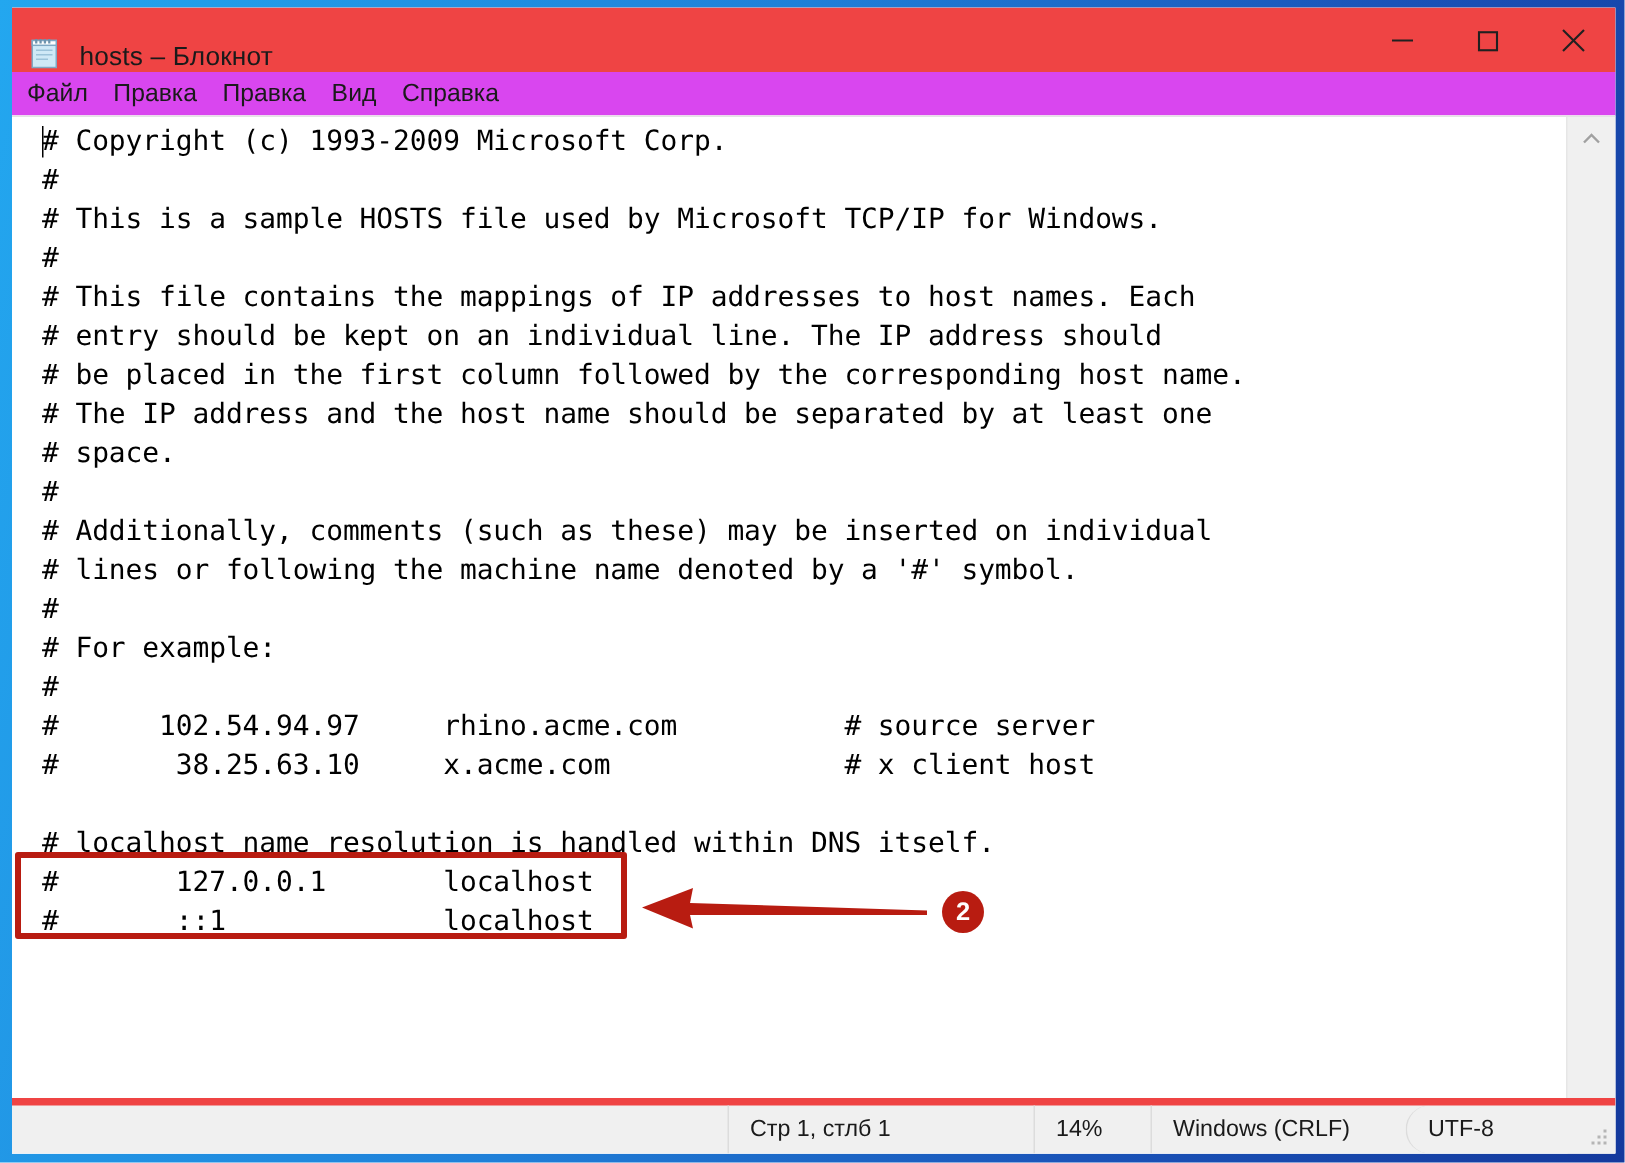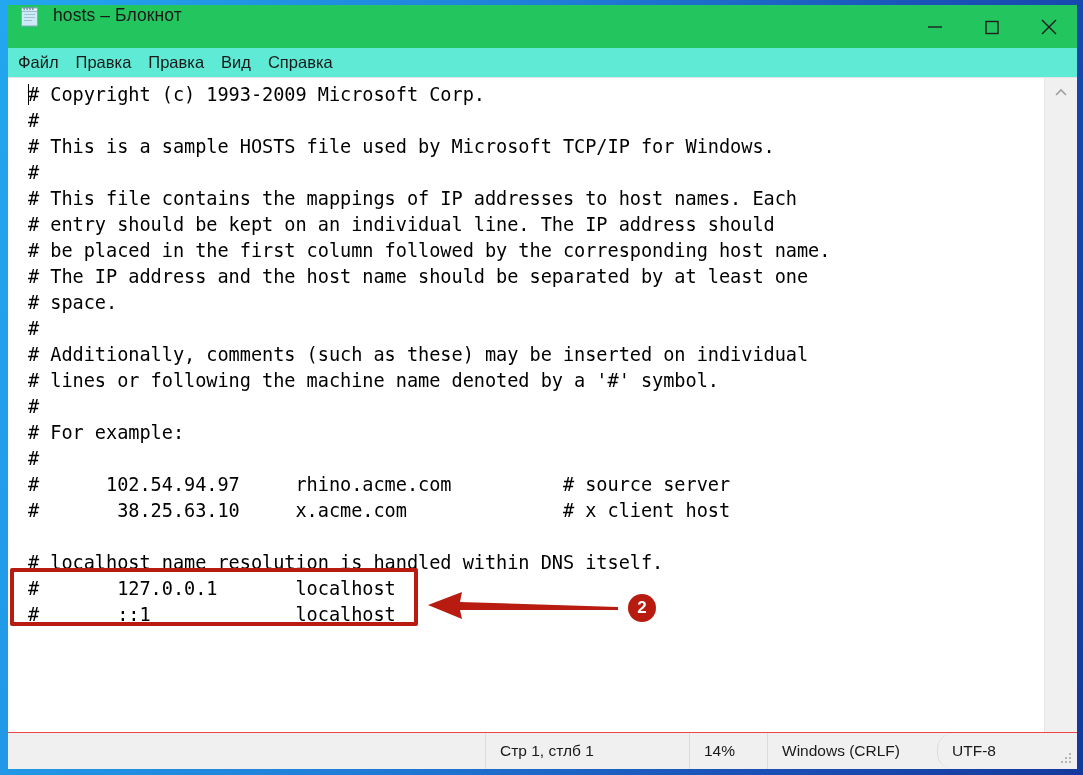--- a/index.html
+++ b/index.html
@@ -30,23 +30,23 @@
     height: 100%;
     background: #ffffff;
     box-sizing: border-box;
     overflow: hidden;
   }
 
   
   #title-bar {
     position: relative;
     height: 43px;
-    background: #22c55e;
-    display: flex;
-    align-items: flex-start;
+    background: #ef4444;
+    display: flex;
+    align-items: flex-end;
   }
   #app-icon {
     width: 24px;
     height: 24px;
     margin-left: 10px;
     margin-right: 11px;
     flex: none;
   }
   #title-text {
     font-size: 17.5px;
@@ -65,21 +65,21 @@
     height: 43px;
     display: flex;
     align-items: center;
     justify-content: center;
   }
   .win-ctl svg { display: block; }
 
   
   #menu-bar {
     height: 29px;
-    background: #5eead4;
+    background: #d946ef;
     display: flex;
     align-items: center;
     padding-left: 10px;
     box-sizing: border-box;
   }
   .menu-item {
     font-size: 16.5px;
     color: #1a1a1a;
     margin-right: 17px;
     white-space: nowrap;
@@ -181,21 +181,21 @@
     width: 32px; height: 28px;
     background: #f0f0f0;
   }
 
   
   #status-bar {
     position: absolute;
     left: 0; right: 0; bottom: 0;
     height: 37px;
     background: #f0f0f0;
-    border-top: 1px solid #ef4444;
+    border-top: 5px solid #ef4444;
     display: flex;
     align-items: stretch;
     box-sizing: border-box;
   }
   #status-spacer { flex: 1 1 auto; }
   .status-cell {
     display: flex;
     align-items: center;
     border-left: 1px solid #dcdcdc;
     padding-left: 14px;

